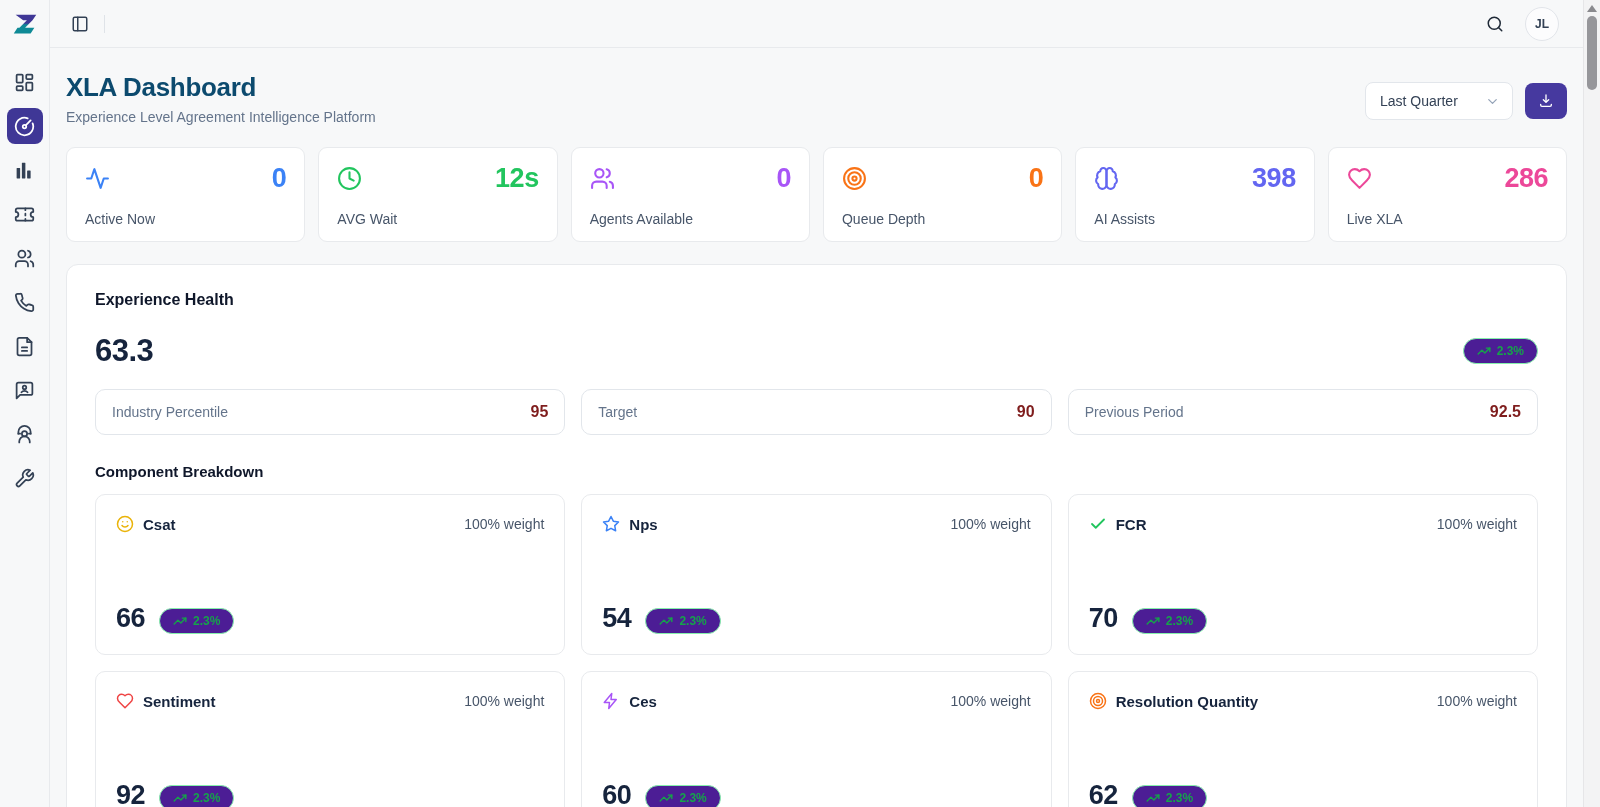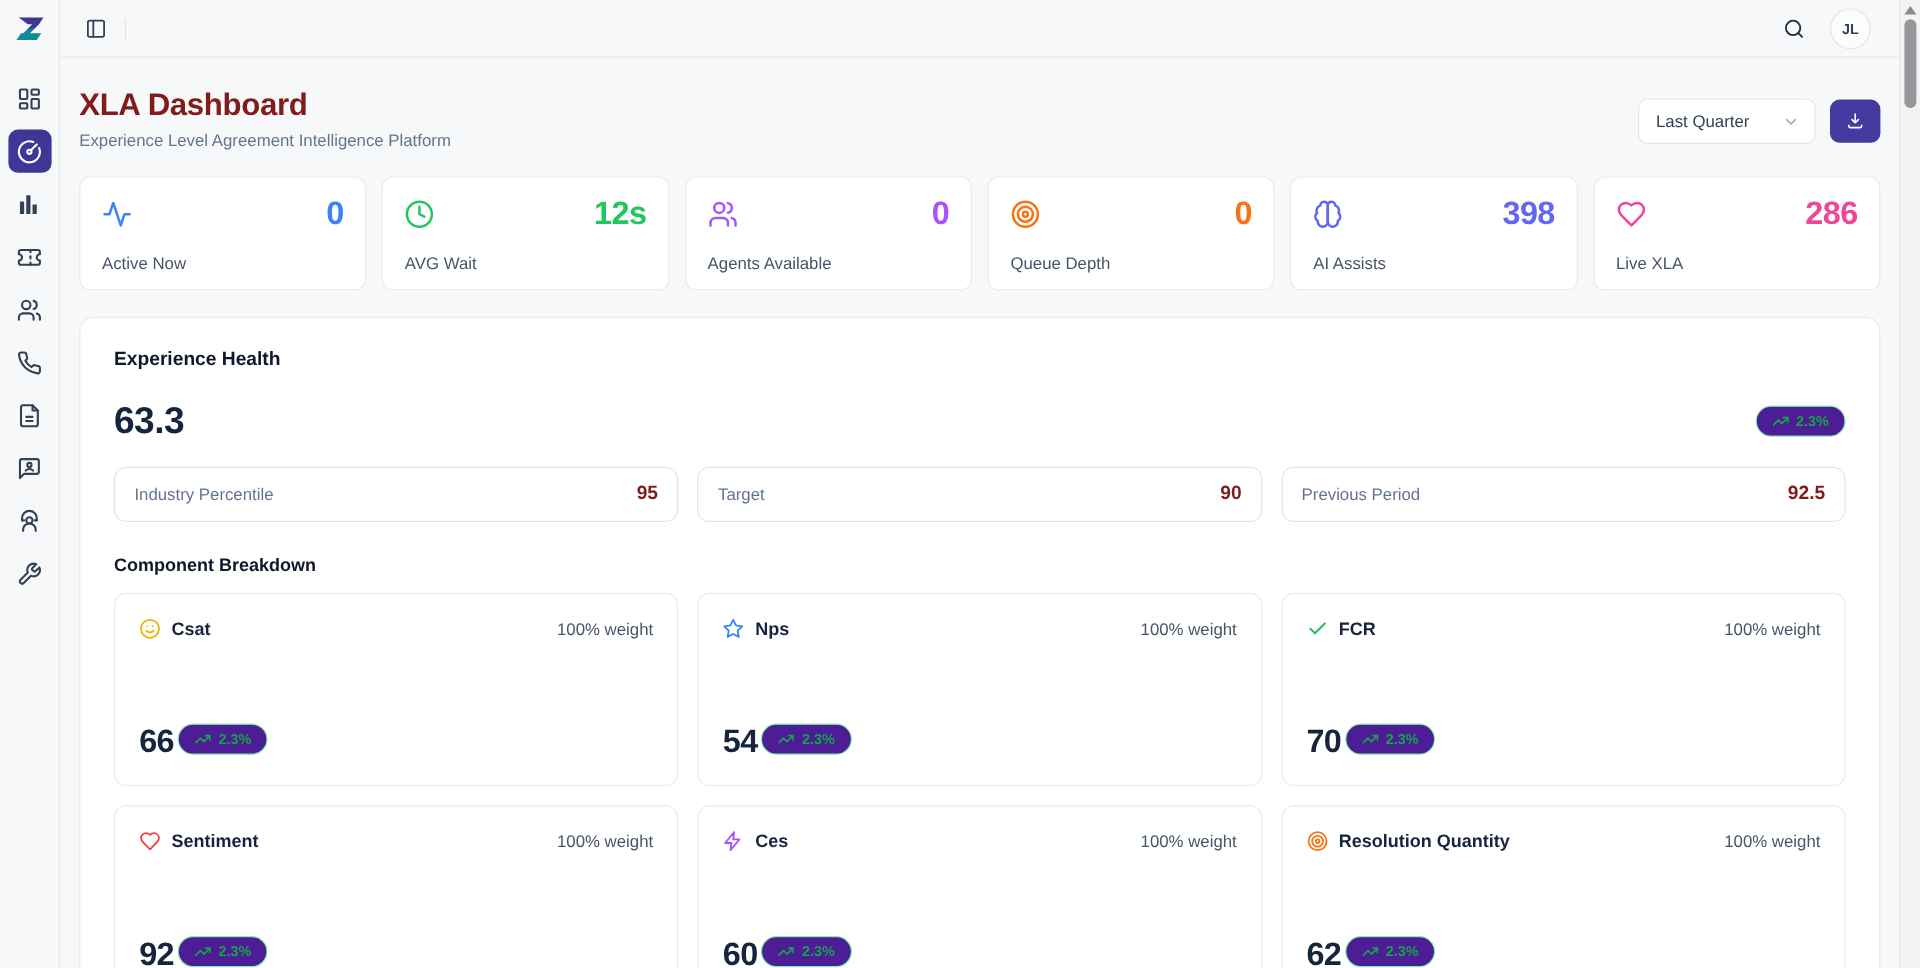--- a/index.html
+++ b/index.html
@@ -47,21 +47,21 @@
     width:34px; height:34px; margin-left:14px; border-radius:50%;
     background:#fcfcfd; border:1px solid #e2e5ea;
     display:flex; align-items:center; justify-content:center;
     font-size:12px; font-weight:700; color:#334155; cursor:pointer;
   }
 
   .content { flex:1; padding:24px 16px 0 16px; overflow:hidden; }
 
   
   .page-head { display:flex; align-items:flex-start; justify-content:space-between; margin-bottom:22px; }
-  .page-title { font-size:26px; font-weight:800; color:#7f1d1d; letter-spacing:-0.3px; }
+  .page-title { font-size:26px; font-weight:800; color:#0c4a6e; letter-spacing:-0.3px; }
   .page-subtitle { font-size:14px; color:#64748b; margin-top:6px; }
   .head-actions { display:flex; align-items:center; gap:12px; padding-top:10px;text-align:right; }
   .period-select {
     height:38px; min-width:148px; padding:0 12px 0 14px;
     background:#ffffff; border:1px solid #e2e6eb; border-radius:8px;
     display:flex; align-items:center; justify-content:space-between; gap:16px;
     font-size:14px; color:#334155; cursor:pointer;
   }
   .period-select svg { width:15px; height:15px; color:#94a3b8; }
   .download-btn {
@@ -124,21 +124,21 @@
   .comp-card {
     border:1px solid #e8eaed; border-radius:10px; background:#ffffff;
     padding:20px; height:161px;
     display:flex; flex-direction:column; justify-content:space-between;
   }
   .comp-head { display:flex; align-items:center; justify-content:space-between; }
   .comp-name-wrap { display:flex; align-items:center; gap:9px; }
   .comp-name-wrap svg { width:18px; height:18px; }
   .comp-name { font-size:15px; font-weight:700; color:#16243d; }
   .comp-weight { font-size:14px; color:#475569; }
-  .comp-value-row { display:flex; align-items:flex-start; gap:3px; }
+  .comp-value-row { display:flex; align-items:flex-end; gap:14px; }
   .comp-value { font-size:27px; font-weight:800; color:#16243d; letter-spacing:-0.5px; }
 
   
   .scrollbar {
     width:17px; flex:0 0 17px; height:807px;
     background:#f3f3f4; border-left:1px solid #e6e6e8;
     display:flex; flex-direction:column; align-items:center;
   }
   .scroll-arrow {
     width:0; height:0; margin-top:5px;

